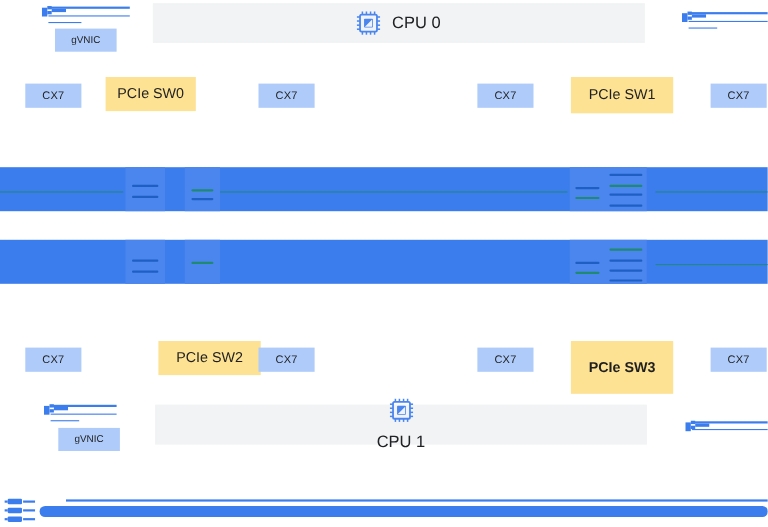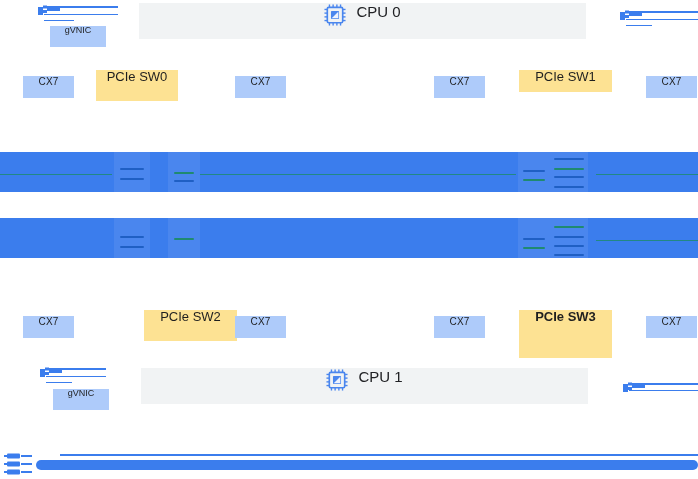--- a/index.html
+++ b/index.html
@@ -12,20 +12,21 @@
     overflow:hidden;
     -webkit-font-smoothing:antialiased;
   }
   #canvas{position:absolute;left:0;top:0;width:698px;height:479px;}
 
   
   .node{
     position:absolute;
     box-sizing:border-box;
     display:flex;
+    align-items:center;
     justify-content:center;
     text-align:center;
     line-height:1.1;
     color:#202124;
     white-space:nowrap;
   }
 
   
   .cpu{
     background:#f1f3f4;
@@ -233,21 +234,21 @@
   </div>
 
   <div class="node cx7" style="left:235px;top:76px;width:51px;height:22px;">
     <span>CX7</span>
   </div>
 
   <div class="node cx7" style="left:434px;top:76px;width:51px;height:22px;">
     <span>CX7</span>
   </div>
 
-  <div class="node pcie" style="left:519px;top:70px;width:93px;height:22px;">
+  <div class="node pcie" style="left:519px;top:70px;width:93px;height:33px;">
     <span>PCIe SW1</span>
   </div>
 
   <div class="node cx7" style="left:646px;top:76px;width:51px;height:22px;">
     <span>CX7</span>
   </div>
 
   <div class="node cx7" style="left:23px;top:316px;width:51px;height:22px;">
     <span>CX7</span>
   </div>
@@ -265,21 +266,21 @@
   </div>
 
   <div class="node pcie" style="left:519px;top:310px;width:93px;height:48px;font-weight:bold;">
     <span>PCIe SW3</span>
   </div>
 
   <div class="node cx7" style="left:646px;top:316px;width:51px;height:22px;">
     <span>CX7</span>
   </div>
 
-  <div class="node cpu" style="left:141px;top:368px;width:447px;height:36px;">
+  <div class="node cpu" style="left:141px;top:368px;width:447px;height:36px;flex-direction:column;">
     <span class="icon" style="position:relative;">
       <svg width="22" height="22" viewBox="0 0 24 24" aria-hidden="true">
         <g fill="#4a86ee">
           <rect x="9.2" y="0.5" width="1.5" height="3"></rect>
           <rect x="13.3" y="0.5" width="1.5" height="3"></rect>
           <rect x="9.2" y="20.5" width="1.5" height="3"></rect>
           <rect x="13.3" y="20.5" width="1.5" height="3"></rect>
           <rect x="0.5" y="9.2" width="3" height="1.5"></rect>
           <rect x="0.5" y="13.3" width="3" height="1.5"></rect>
           <rect x="20.5" y="9.2" width="3" height="1.5"></rect>

